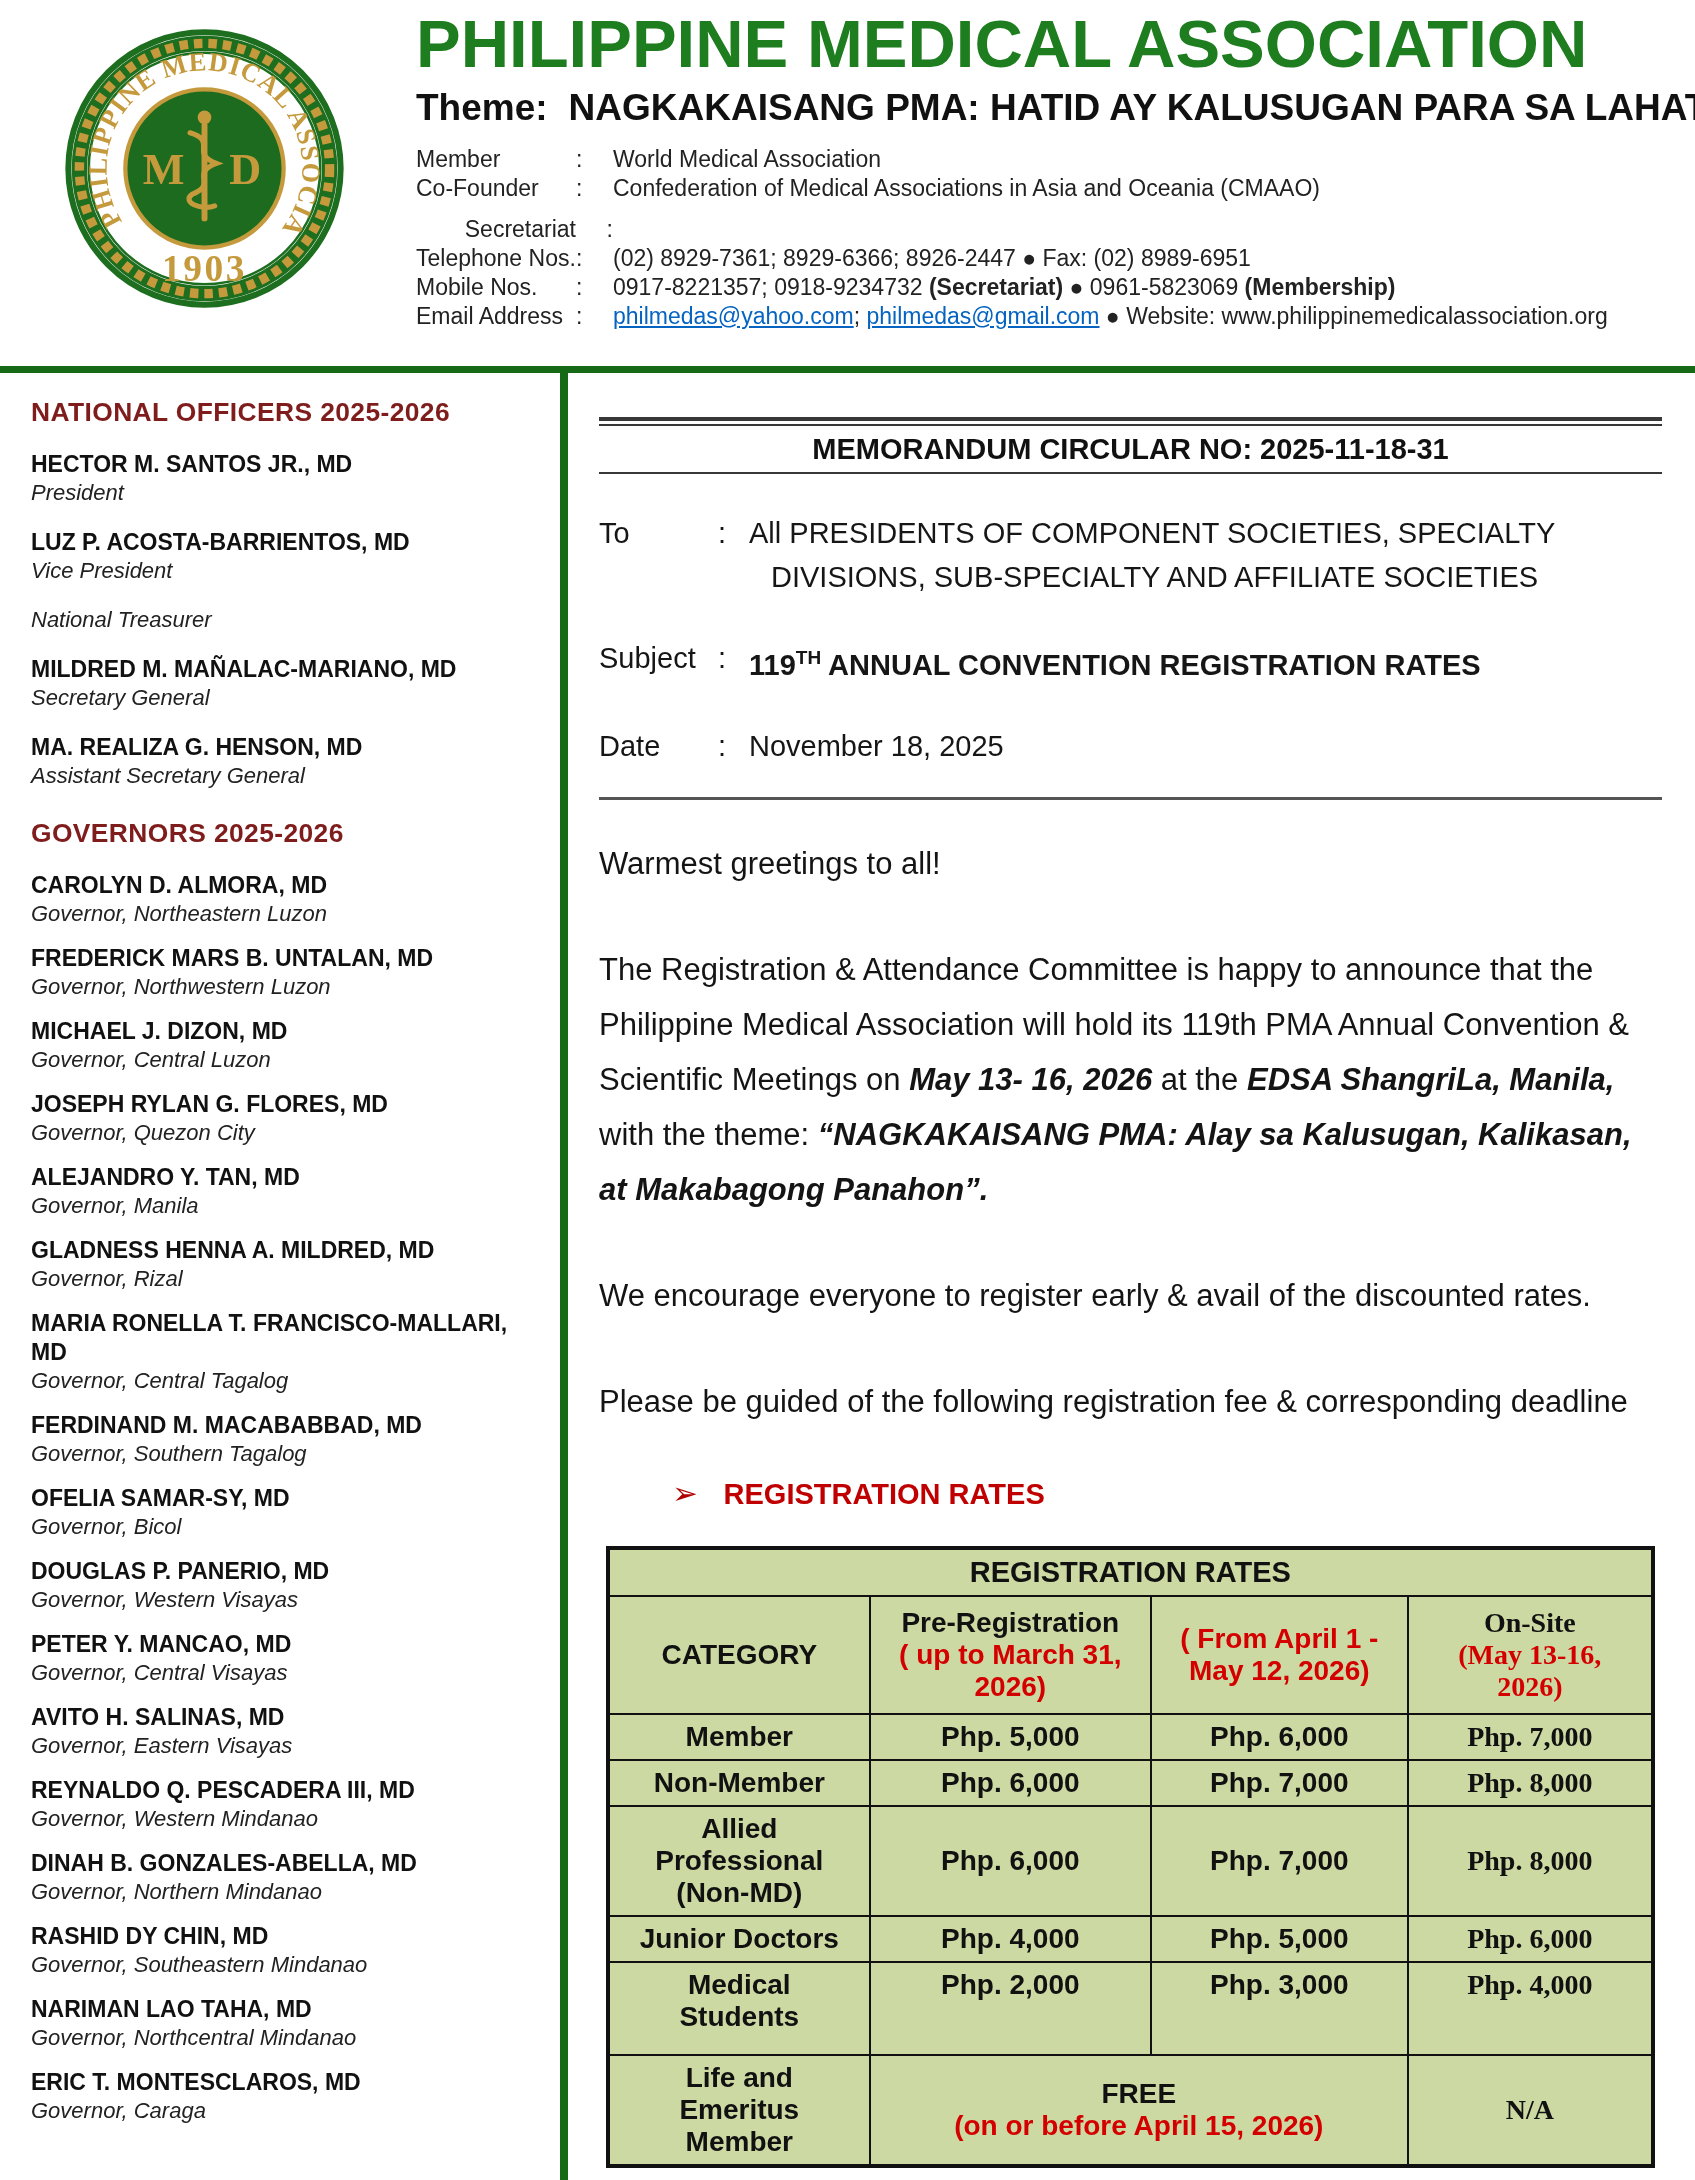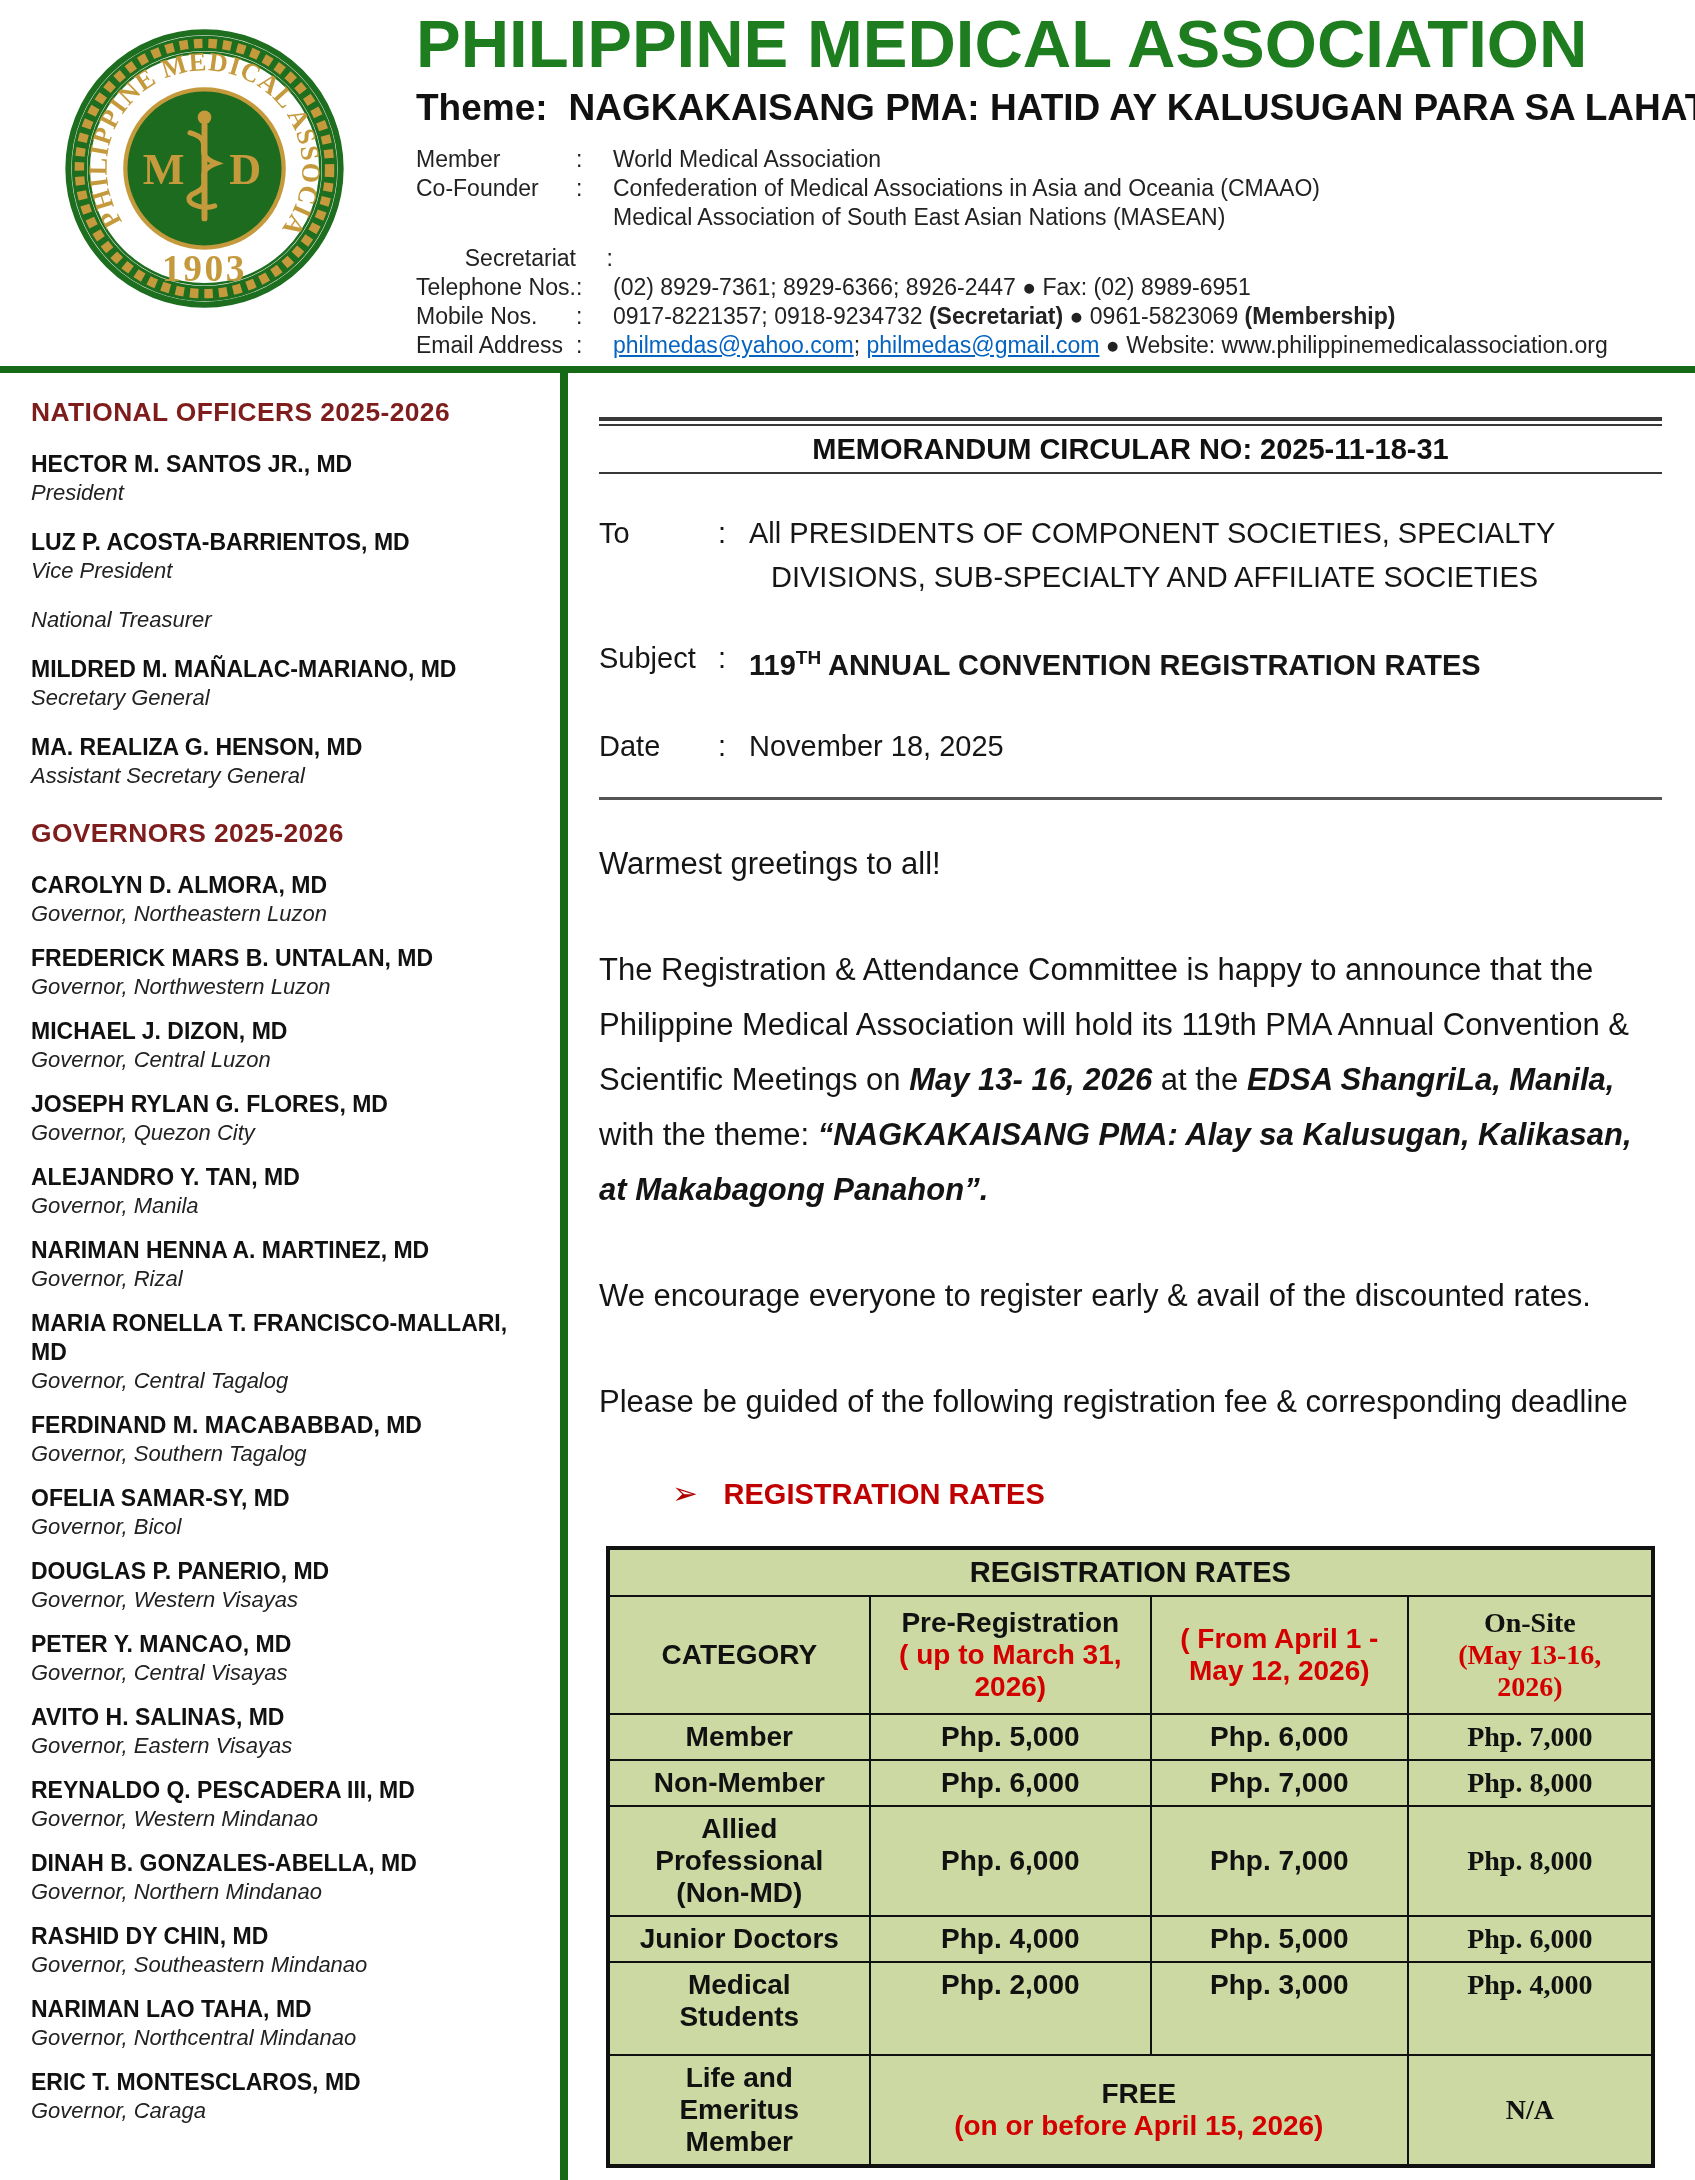--- a/index.html
+++ b/index.html
@@ -110,21 +110,20 @@
           <span class="val">World Medical Association</span>
         </div>
         <div class="irow">
           <span class="lbl">Co-Founder</span>
           <span class="cl">:</span>
           <span class="val">Confederation of Medical Associations in Asia and Oceania (CMAAO)</span>
         </div>
         <div class="irow">
           <span class="lbl"></span>
           <span class="cl"></span>
-          <span class="val">Medical Association of South East Asian Nations (MASEAN)</span>
         </div>
         <div class="irow gap-top">
           <span class="lbl">Secretariat</span>
           <span class="cl">:</span>
         </div>
         <div class="irow">
           <span class="lbl">Telephone Nos.</span>
           <span class="cl">:</span>
           <span class="val">(02) 8929-7361; 8929-6366; 8926-2447  ●  Fax: (02) 8989-6951</span>
         </div>
@@ -187,21 +186,21 @@
       </div>
       <div class="entry">
         <div class="nm">JOSEPH RYLAN G. FLORES, MD</div>
         <div class="rl">Governor, Quezon City</div>
       </div>
       <div class="entry">
         <div class="nm">ALEJANDRO Y. TAN, MD</div>
         <div class="rl">Governor, Manila</div>
       </div>
       <div class="entry">
-        <div class="nm">NARIMAN HENNA A. MARTINEZ, MD</div>
+        <div class="nm">GLADNESS HENNA A. MILDRED, MD</div>
         <div class="rl">Governor, Rizal</div>
       </div>
       <div class="entry">
         <div class="nm">MARIA RONELLA T. FRANCISCO-MALLARI, MD</div>
         <div class="rl">Governor, Central Tagalog</div>
       </div>
       <div class="entry">
         <div class="nm">FERDINAND M. MACABABBAD, MD</div>
         <div class="rl">Governor, Southern Tagalog</div>
       </div>

